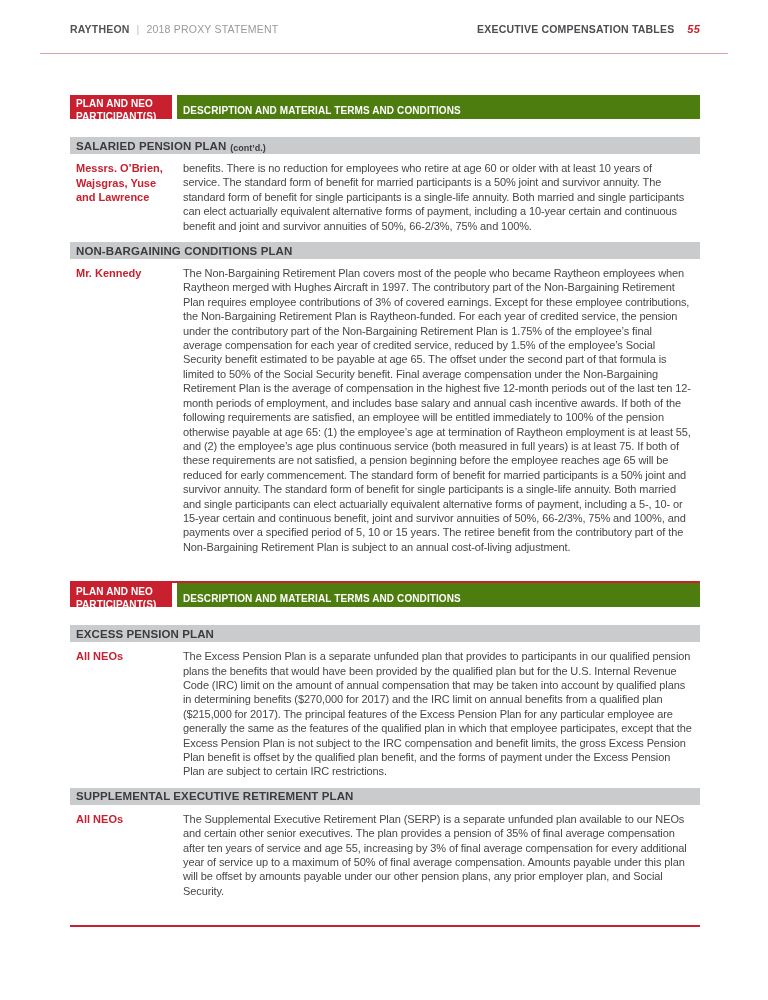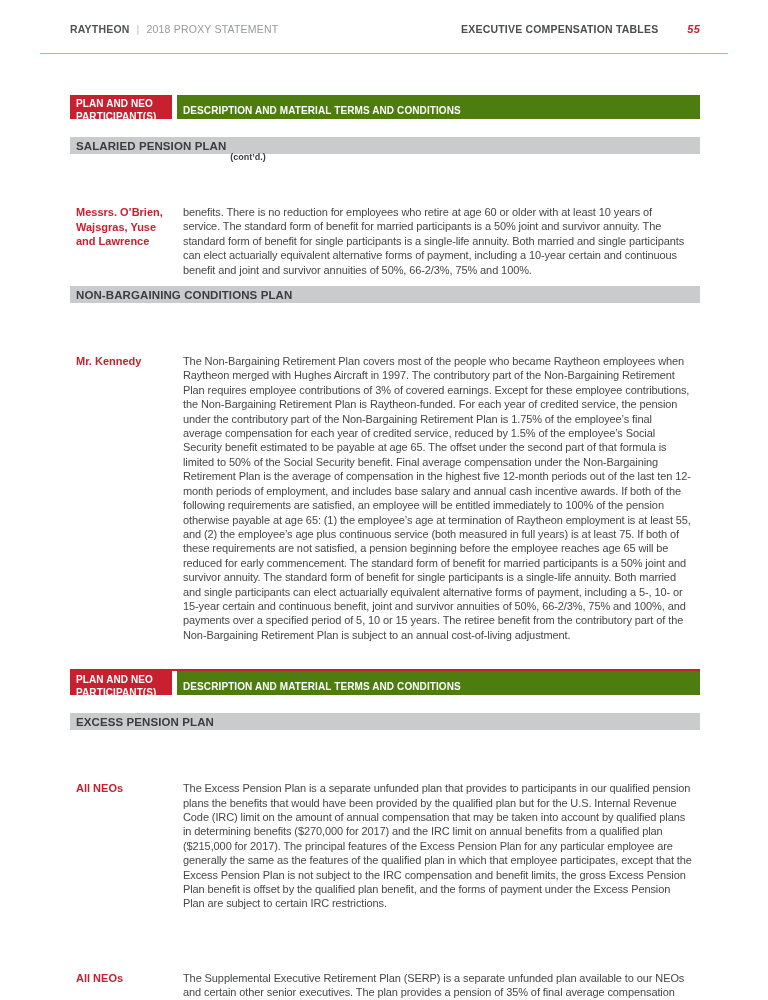--- a/index.html
+++ b/index.html
@@ -15,21 +15,21 @@
   
   .page-header {
     position:absolute; top:23px; left:70px; right:68px;
     display:flex; justify-content:space-between; align-items:baseline;
     font-size:10.5px; letter-spacing:.2px;
   }
   .ph-left { display:flex; align-items:flex-end; gap:7px; }
   .ph-brand { font-weight:700; color:#515255; }
   .ph-sep { color:#b9bbbd; font-weight:400; }
   .ph-doc { color:#97999c; font-weight:400; }
-  .ph-right { display:flex; align-items:center; gap:29px; }
+  .ph-right { display:flex; align-items:center; gap:13px; }
   .ph-section { font-weight:700; color:#4c4d50; }
   .ph-pagenum { font-weight:700; color:#c8202e; font-size:11px;font-style:italic; }
   .header-rule {
     position:absolute; top:53px; left:40px; right:40px;
     height:1px; background:#dfa2a9;
   }
   
   main { position:absolute; top:95px; left:70px; width:630px; }
   .plan-table { width:630px; border-bottom:2px solid #c8202e; }
   .red-head { display:flex; height:24px; margin-bottom:18px; }
@@ -43,22 +43,22 @@
     flex:1; background:#4d7c0f; color:#ffffff;
     font-size:10px; font-weight:700; letter-spacing:.1px;
     display:flex; align-items:flex-end; padding:4px 0 3px 6px;
   }
   .section-bar {
     background:#cacbcd; height:17px;
     display:flex; align-items:center; padding-left:6px;
     color:#3b3c3f;
   }
   .section-title { font-size:11.5px; font-weight:700; letter-spacing:.1px; }
-  .section-suffix { font-size:9px; font-weight:700; margin-left:4px; position:relative; top:11px; }
-  .plan-row { display:flex; align-items:flex-start; padding:7px 0 9px 0;margin-top:44px; }
+  .section-suffix { font-size:9px; font-weight:700; margin-left:4px; position:relative; top:2px; }
+  .plan-row { display:flex; align-items:flex-start; padding:7px 0 9px 0; }
   .pr-label {
     width:107px; flex:none;
     padding:0 6px 0 6px;
     color:#c8202e; font-weight:700;
     font-size:11px; line-height:1.32;
   }
   .pr-desc {
     flex:1; padding:0 8px 0 6px;
     font-size:11px; line-height:1.31;
     color:#46474a; letter-spacing:-0.1px;
@@ -138,20 +138,23 @@
 
       <div class="section-bar">
         <span class="section-title">EXCESS PENSION PLAN</span>
       </div>
 
       <div class="plan-row">
         <div class="pr-label">All NEOs</div>
         <div class="pr-desc">The Excess Pension Plan is a separate unfunded plan that provides to participants in our qualified pension plans the benefits that would have been provided by the qualified plan but for the U.S. Internal Revenue Code (IRC) limit on the amount of annual compensation that may be taken into account by qualified plans in determining benefits ($270,000 for 2017) and the IRC limit on annual benefits from a qualified plan ($215,000 for 2017). The principal features of the Excess Pension Plan for any particular employee are generally the same as the features of the qualified plan in which that employee participates, except that the Excess Pension Plan is not subject to the IRC compensation and benefit limits, the gross Excess Pension Plan benefit is offset by the qualified plan benefit, and the forms of payment under the Excess Pension Plan are subject to certain IRC restrictions.</div>
       </div>
 
+      <div class="section-bar">
+        <span class="section-title">SUPPLEMENTAL EXECUTIVE RETIREMENT PLAN</span>
+      </div>
 
       <div class="plan-row last">
         <div class="pr-label">All NEOs</div>
         <div class="pr-desc">The Supplemental Executive Retirement Plan (SERP) is a separate unfunded plan available to our NEOs and certain other senior executives. The plan provides a pension of 35% of final average compensation after ten years of service and age 55, increasing by 3% of final average compensation for every additional year of service up to a maximum of 50% of final average compensation. Amounts payable under this plan will be offset by amounts payable under our other pension plans, any prior employer plan, and Social Security.</div>
       </div>
     </div>
 
   </main>
 </div>
 

